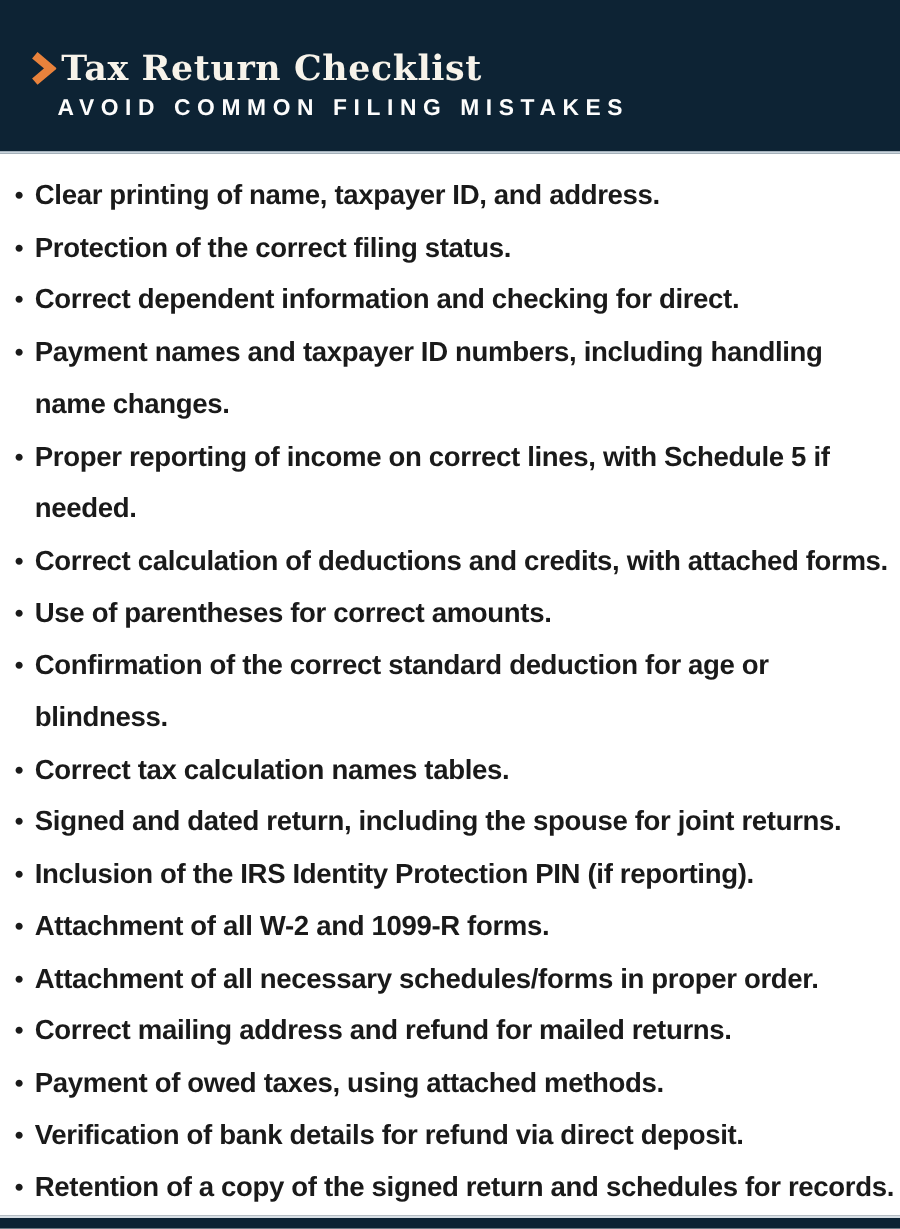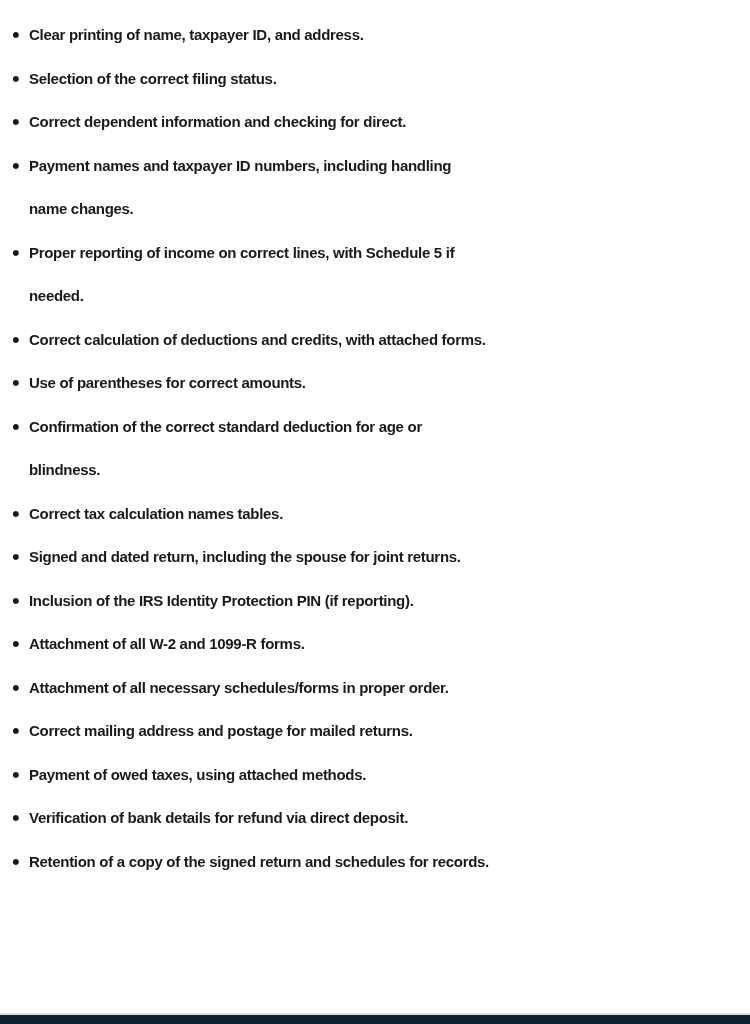--- a/index.html
+++ b/index.html
@@ -80,51 +80,60 @@
     width: 21px;
     font-size: 22px;
     line-height: 43.5px;
     color: #1A1A1A;
     text-align: left;
     padding-left: 4px;
     box-sizing: border-box;
   }
   .item-text {
     flex: 1;
-    font-size: 15px;
+    font-size: 23px;
     font-weight: bold;
     line-height: 43.5px;
     letter-spacing: -0.3px;
     color: #1A1A1A;
     white-space: pre-line;
   }
 
   
   .footer-bar {
     height: 9px;
     background: #0D2334;
     border-top: 2px solid #D8DFE5;
   }
 </style>
 </head>
 <body>
 
 <div class="page">
 
+  <div class="header">
+    <div class="title-row">
+      <svg class="chevron" viewBox="0 0 22 28" xmlns="http://www.w3.org/2000/svg">
+        <polyline points="4,3 17,14 4,25" fill="none" stroke="#E8823C" stroke-width="7" stroke-linecap="butt" stroke-linejoin="miter"></polyline>
+      </svg>
+      <div class="title">Tax Return Checklist</div>
+    </div>
+    <div class="subtitle">AVOID COMMON FILING MISTAKES</div>
+  </div>
 
   <div class="main">
     <ul class="checklist">
   <li>
     <span class="bullet">•</span>
     <span class="item-text">Clear printing of name, taxpayer ID, and address.</span>
   </li>
 
   <li>
     <span class="bullet">•</span>
-    <span class="item-text">Selection of the correct filing status.</span>
+    <span class="item-text">Protection of the correct filing status.</span>
   </li>
 
   <li>
     <span class="bullet">•</span>
     <span class="item-text">Correct dependent information and checking for direct.</span>
   </li>
 
   <li>
     <span class="bullet">•</span>
     <span class="item-text">Payment names and taxpayer ID numbers, including handling
@@ -173,21 +182,21 @@
     <span class="item-text">Attachment of all W-2 and 1099-R forms.</span>
   </li>
 
   <li>
     <span class="bullet">•</span>
     <span class="item-text">Attachment of all necessary schedules/forms in proper order.</span>
   </li>
 
   <li>
     <span class="bullet">•</span>
-    <span class="item-text">Correct mailing address and postage for mailed returns.</span>
+    <span class="item-text">Correct mailing address and refund for mailed returns.</span>
   </li>
 
   <li>
     <span class="bullet">•</span>
     <span class="item-text">Payment of owed taxes, using attached methods.</span>
   </li>
 
   <li>
     <span class="bullet">•</span>
     <span class="item-text">Verification of bank details for refund via direct deposit.</span>

